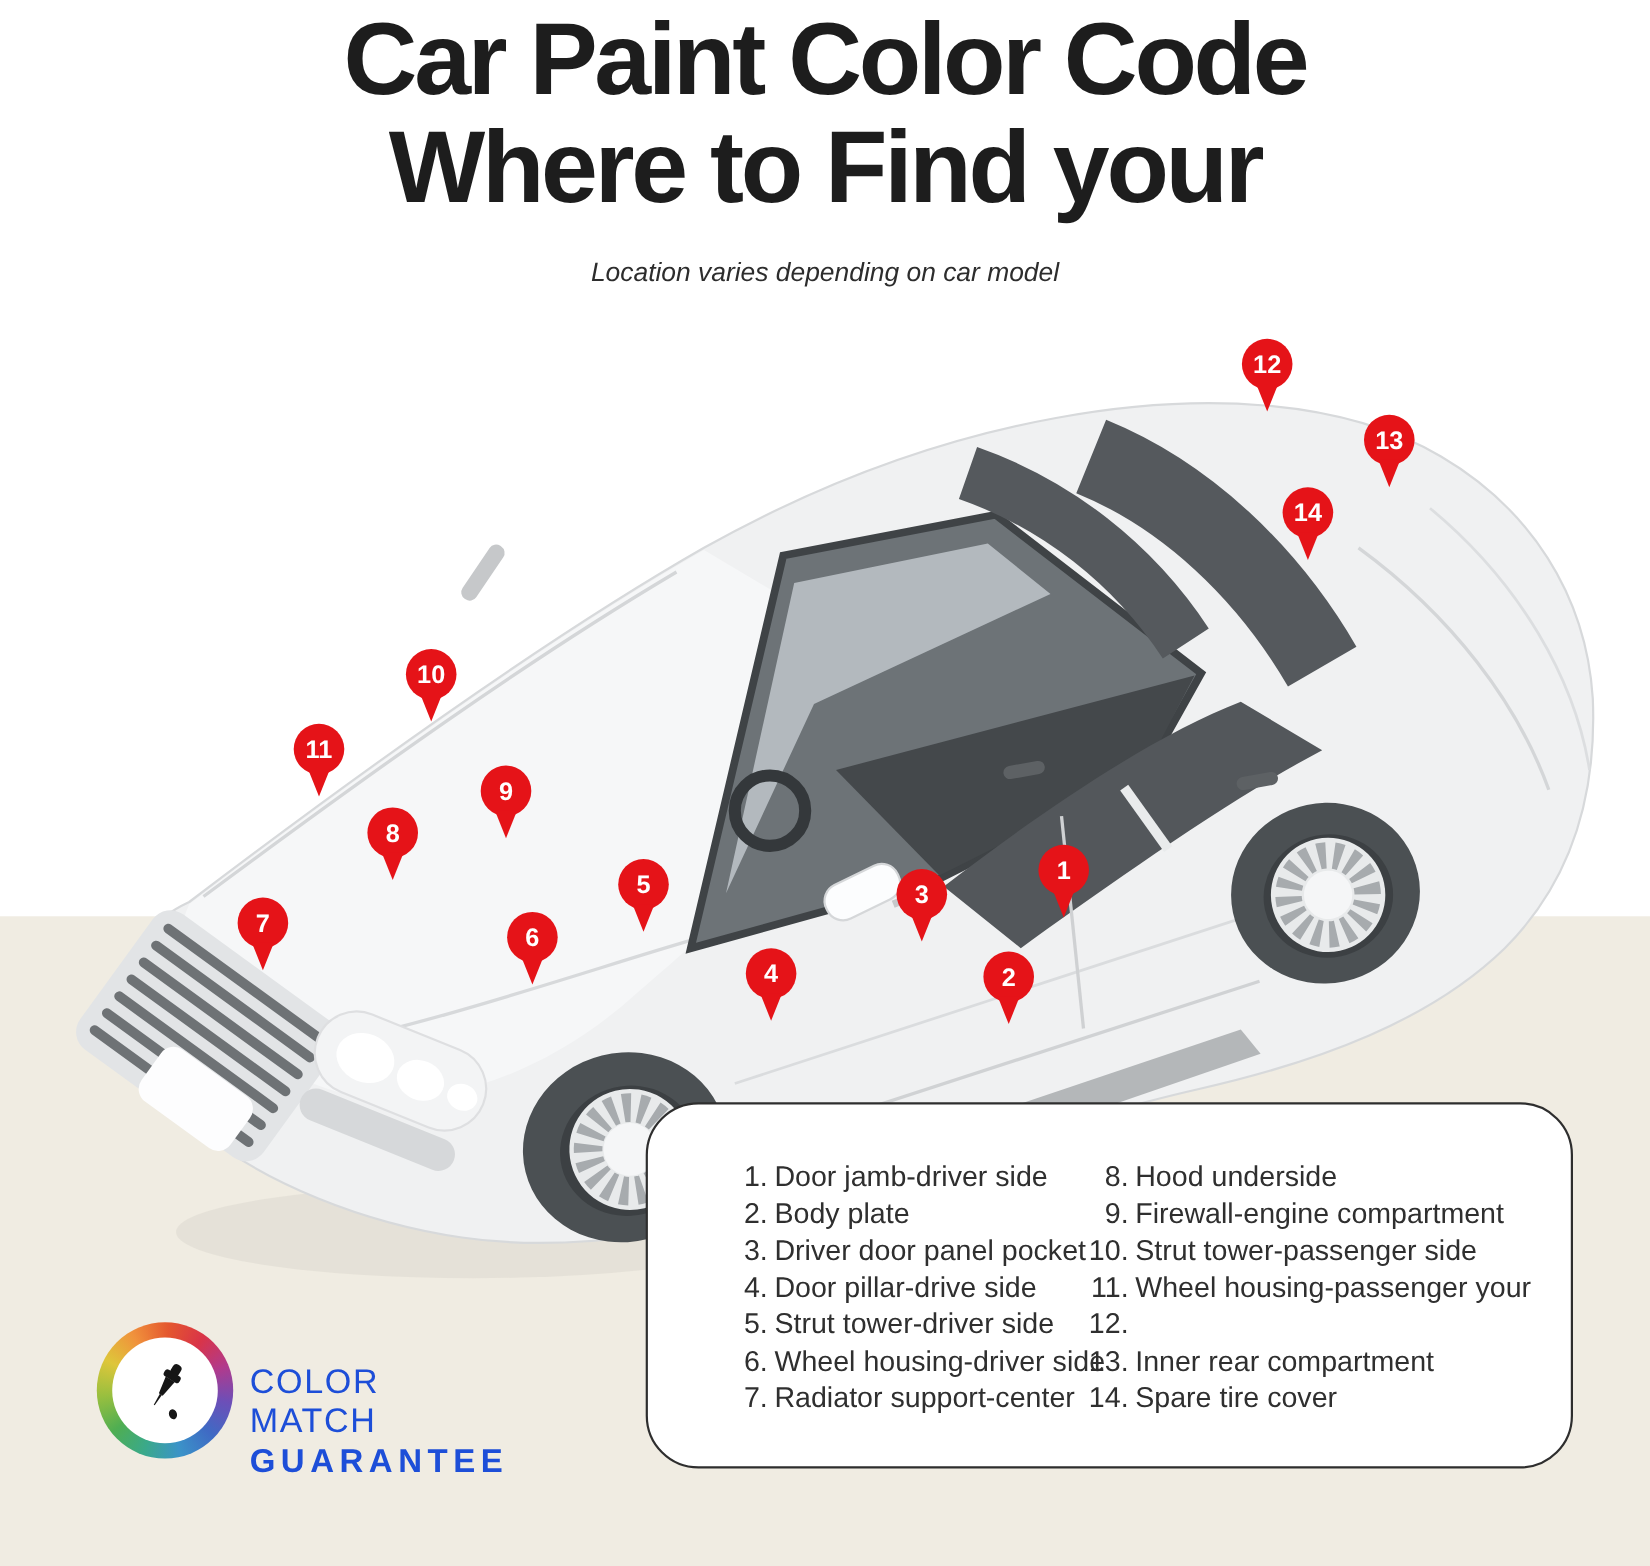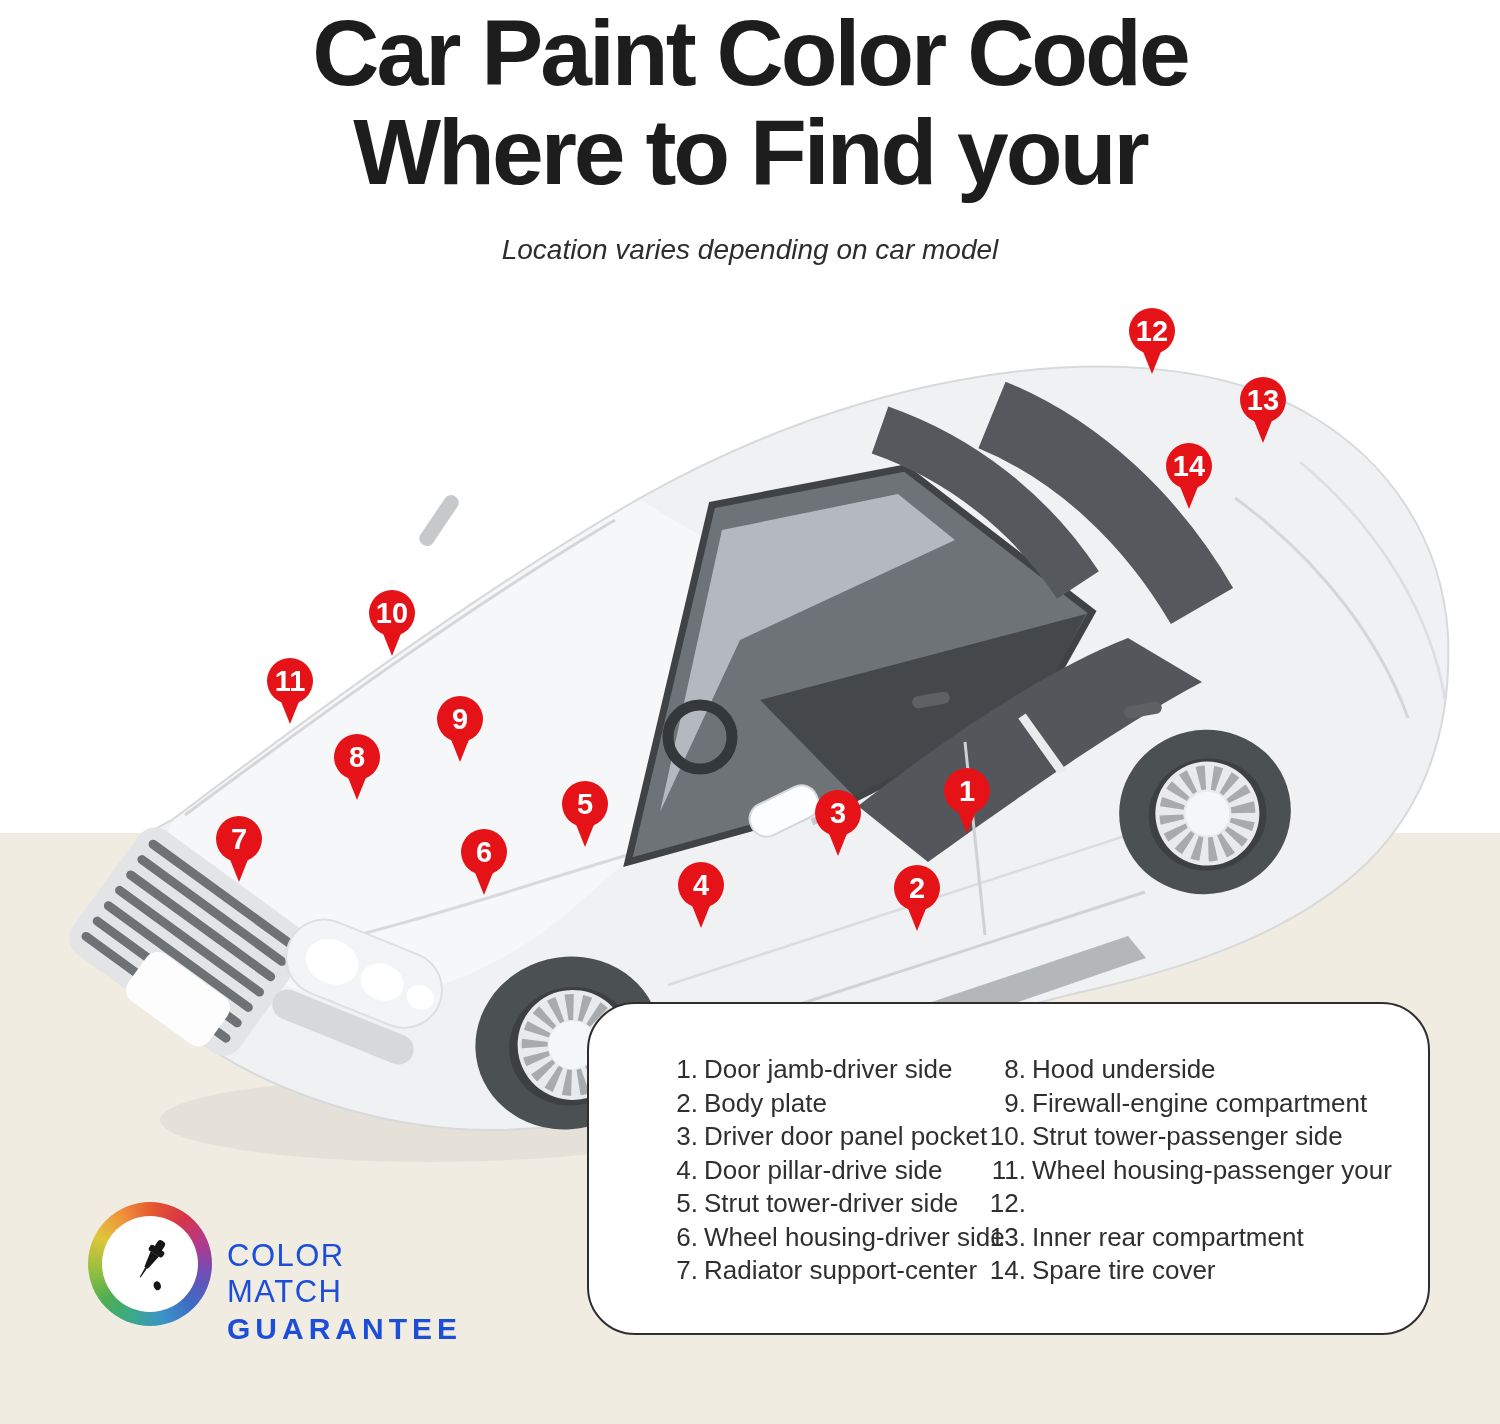--- a/index.html
+++ b/index.html
@@ -6,31 +6,31 @@
   html,body { width:1500px; height:1424px; }
   body { font-family:"Liberation Sans", sans-serif; background:#ffffff; position:relative; overflow:hidden; }
 
   #stage { position:absolute; left:0; top:0; width:1500px; height:1424px; overflow:hidden; }
 
   .bg-bottom { position:absolute; left:0; top:833px; width:1500px; height:591px; background:var(--beige,#f0ece2); z-index:0; }
 
   
   .header { position:absolute; left:0; top:4px; width:1500px; text-align:center; z-index:5; }
   .title { font-size:93px; line-height:99px; font-weight:bold; letter-spacing:-3px; color:#1d1d1d; }
-  .subtitle { margin-top:32px; font-size:28px; font-style:italic; color:#2d2d2d; }
+  .subtitle { margin-top:32px; font-size:24px; font-style:italic; color:#2d2d2d; }
 
   
   .car-svg { position:absolute; left:0; top:0; width:1500px; height:1424px; z-index:1; }
 
   
   .pin-layer { position:absolute; left:0; top:0; width:1500px; height:1424px; z-index:30; }
   .pin { position:absolute; width:46px; height:46px; border-radius:50%;
          background:var(--pin-red,#e51318); color:#ffffff;
          display:flex; align-items:center; justify-content:center;
-         font-size:29px; font-weight:bold; }
+         font-size:23px; font-weight:bold; }
   .pin::after { content:""; position:absolute; top:41px; left:50%; transform:translateX(-50%);
                 width:0; height:0; border:10px solid transparent; border-bottom:0;
                 border-top:25px solid var(--pin-red,#e51318); }
 
   
   .legend-box { position:absolute; left:587px; top:1002px; width:843px; height:333px;
                 background:#ffffff; border:2px solid #2e2e2e; border-radius:48px;
                 z-index:20; display:flex; padding:49px 26px 0 72px; }
   .legend-col { display:flex; flex-direction:column; }
   .legend-col-1 { width:328px; flex:none; }

